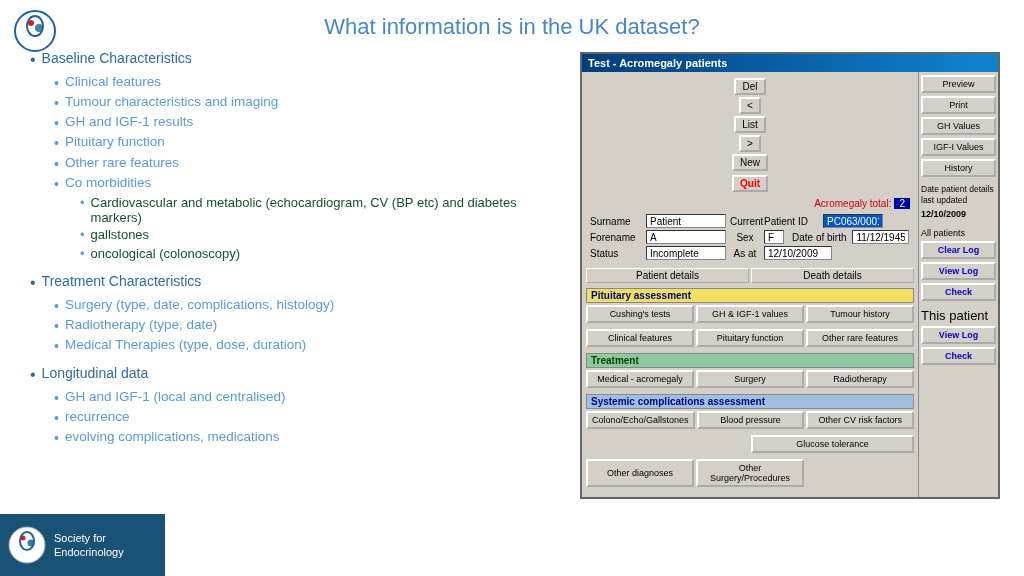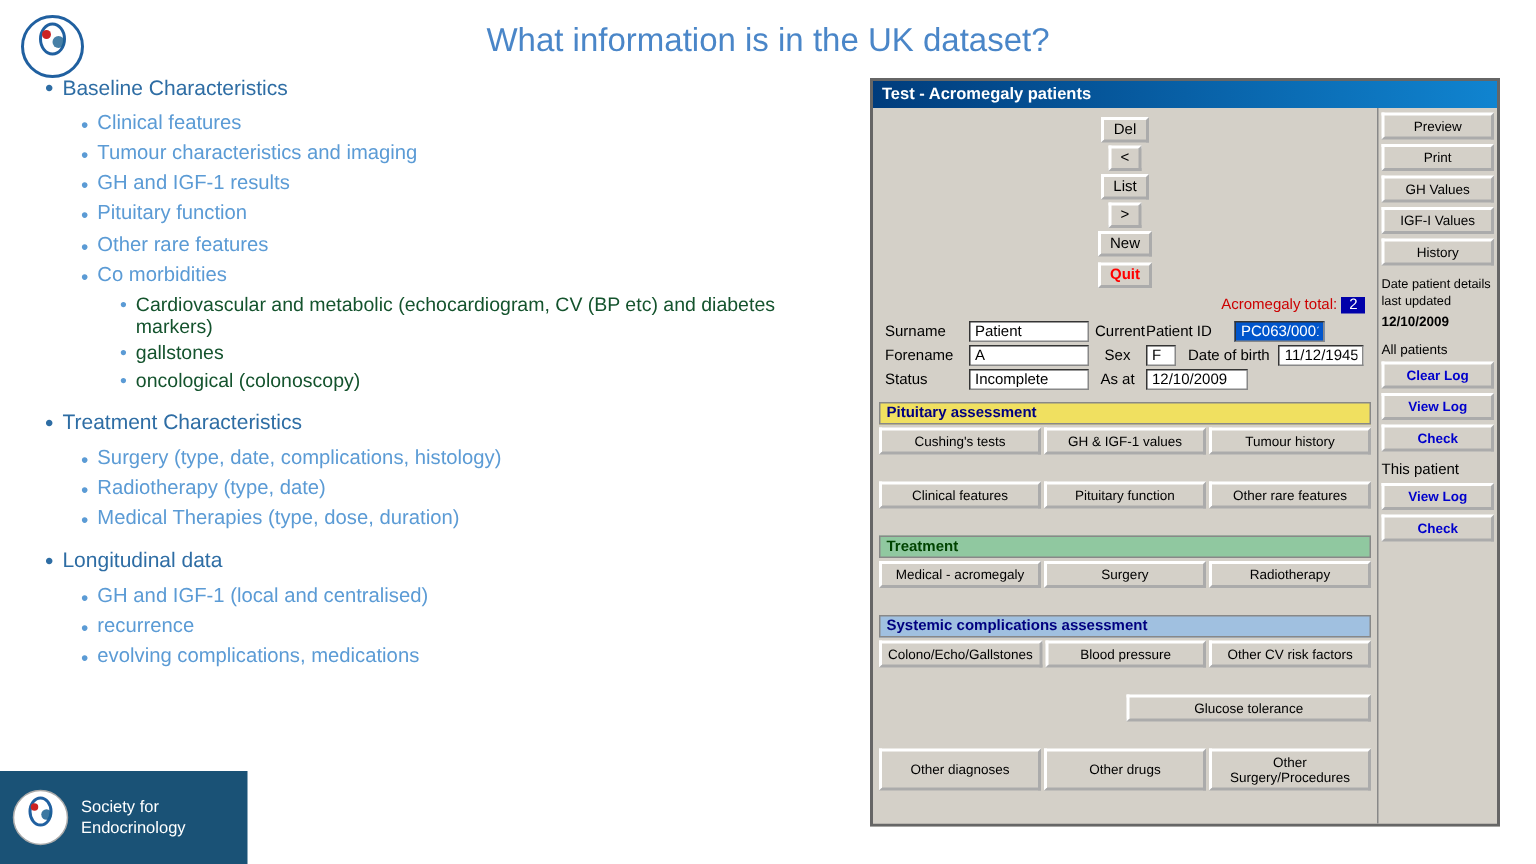--- a/index.html
+++ b/index.html
@@ -230,21 +230,21 @@
       padding: 1px 4px;
       font-size: 10px;
       font-weight: bold;
       color: #000080;
       margin-bottom: 2px;
     }
 
     .assess-grid {
       display: grid;
       gap: 2px;
-      margin-bottom: 18px;
+      margin-bottom: 6px;
     }
 
     .assess-grid-3 { grid-template-columns: 1fr 1fr 1fr; }
     .assess-grid-2 { grid-template-columns: 1fr 1fr; }
 
     .assess-btn {
       background: #d4d0c8;
       border: 2px outset #ffffff;
       padding: 2px 4px;
       font-size: 9px;
@@ -436,20 +436,24 @@
                 <input class="field-input" style="width: 57px; margin-left: 2px;" value="11/12/1945" readonly="">
               </div>
               <div class="field-row">
                 <span class="field-label">Status</span>
                 <input class="field-input" style="width: 80px;" value="Incomplete" readonly="">
                 <span style="width:30px; font-size:10px; text-align:center;">As at</span>
                 <input class="field-input" style="width: 68px;" value="12/10/2009" readonly="">
               </div>
             </div>
 
+            <div style="display:flex; gap:2px; margin-bottom:3px;">
+              <button class="section-divider-btn" style="flex:1;">Patient details</button>
+              <button class="section-divider-btn" style="flex:1;">Death details</button>
+            </div>
 
             <div class="assess-section">
               <div class="assess-header">Pituitary assessment</div>
               <div class="assess-grid assess-grid-3">
                 <button class="assess-btn">Cushing's tests</button>
                 <button class="assess-btn">GH &amp; IGF-1 values</button>
                 <button class="assess-btn">Tumour history</button>
               </div>
               <div class="assess-grid assess-grid-3">
                 <button class="assess-btn">Clinical features</button>
@@ -474,41 +478,40 @@
                 <button class="assess-btn">Blood pressure</button>
                 <button class="assess-btn">Other CV risk factors</button>
               </div>
                 <div class="assess-grid assess-grid-2">
   <div></div>
   <button class="assess-btn">Glucose tolerance</button>
 </div>
 
               <div class="assess-grid assess-grid-3">
                 <button class="assess-btn">Other diagnoses</button>
-                <button class="assess-btn">Other drugs</button>
                 <button class="assess-btn">Other Surgery/Procedures</button>
               </div>
             </div>
 
           </div>
         </div>
 
         <div class="sidebar-panel">
           <button class="sidebar-btn">Preview</button>
           <button class="sidebar-btn">Print</button>
           <button class="sidebar-btn">GH Values</button>
           <button class="sidebar-btn">IGF-I Values</button>
           <button class="sidebar-btn">History</button>
           <div style="font-size:8.5px; color:#000; margin-top:4px; line-height:1.3;">Date patient details last updated</div>
           <div style="font-size:9px; color:#000; font-weight:bold;">12/10/2009</div>
           <div style="font-size:9px; margin-top:6px;">All patients</div>
           <button class="sidebar-btn blue-btn">Clear Log</button>
           <button class="sidebar-btn blue-btn">View Log</button>
           <button class="sidebar-btn blue-btn">Check</button>
-          <div style="font-size:10px; margin-top:4px;">This patient</div>
+          <div style="font-size:13px; margin-top:4px;">This patient</div>
           <button class="sidebar-btn blue-btn">View Log</button>
           <button class="sidebar-btn blue-btn">Check</button>
         </div>
       </div>
 
     </div>
   </div>
 
 </div>
 

